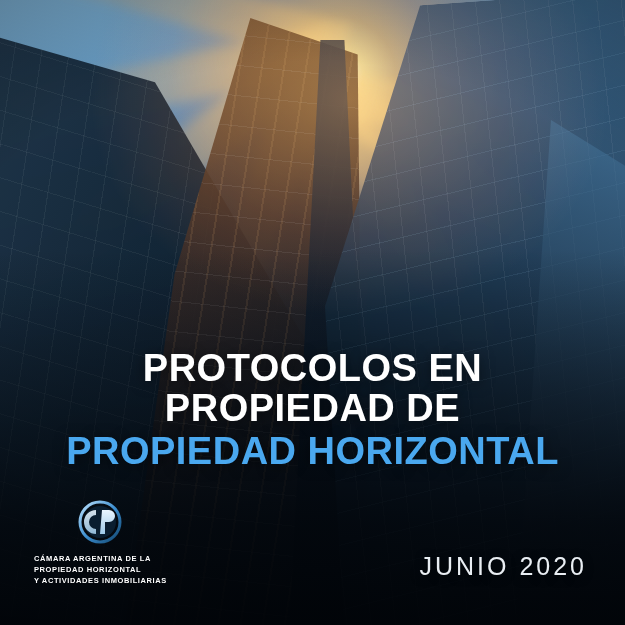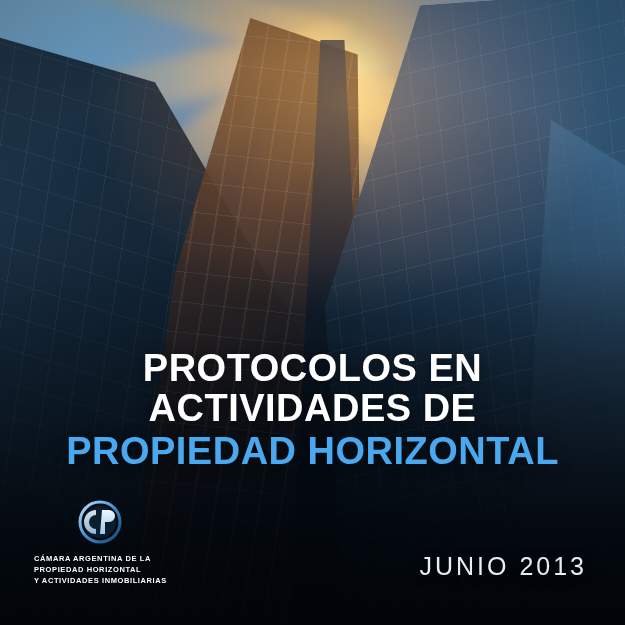--- a/index.html
+++ b/index.html
@@ -213,25 +213,25 @@
     <div class="bldg bldg-center"></div>
     <div class="bldg bldg-right"></div>
     <div class="bldg bldg-edge"></div>
 
     <div class="warmwash"></div>
     <div class="vignette"></div>
   </div>
 
   <div class="headline">
     <span class="l1">PROTOCOLOS EN</span>
-    <span class="l2">ACTIVIDADES DE</span>
+    <span class="l2">PROPIEDAD DE</span>
     <span class="l3">PROPIEDAD HORIZONTAL</span>
   </div>
 
-  <div class="date">JUNIO 2013</div>
+  <div class="date">JUNIO 2020</div>
 
   <div class="logo">
     <div class="logo-mark">
       <svg viewBox="0 0 44 44" width="44" height="44" aria-hidden="true">
         <defs>
           <linearGradient id="ring" x1="0" y1="0" x2="1" y2="1">
             <stop offset="0%" stop-color="#bfe4ff"></stop>
             <stop offset="50%" stop-color="#3d8fd0"></stop>
             <stop offset="100%" stop-color="#10456e"></stop>
           </linearGradient>

